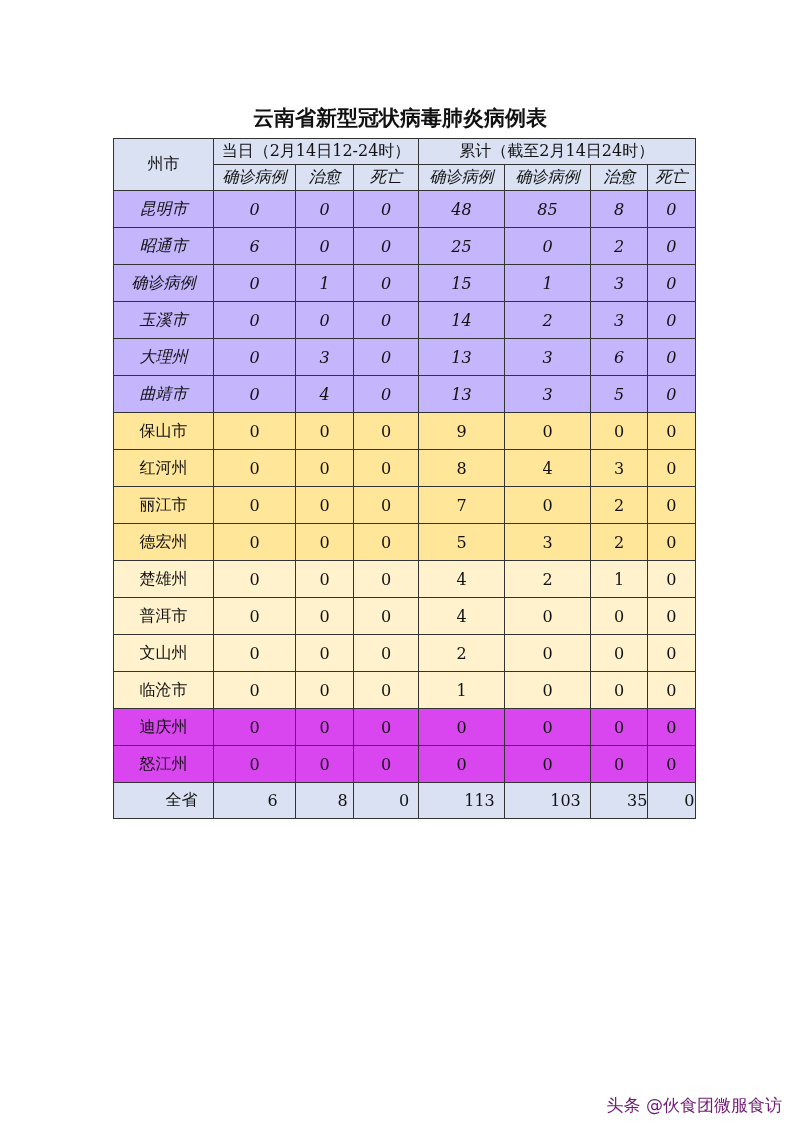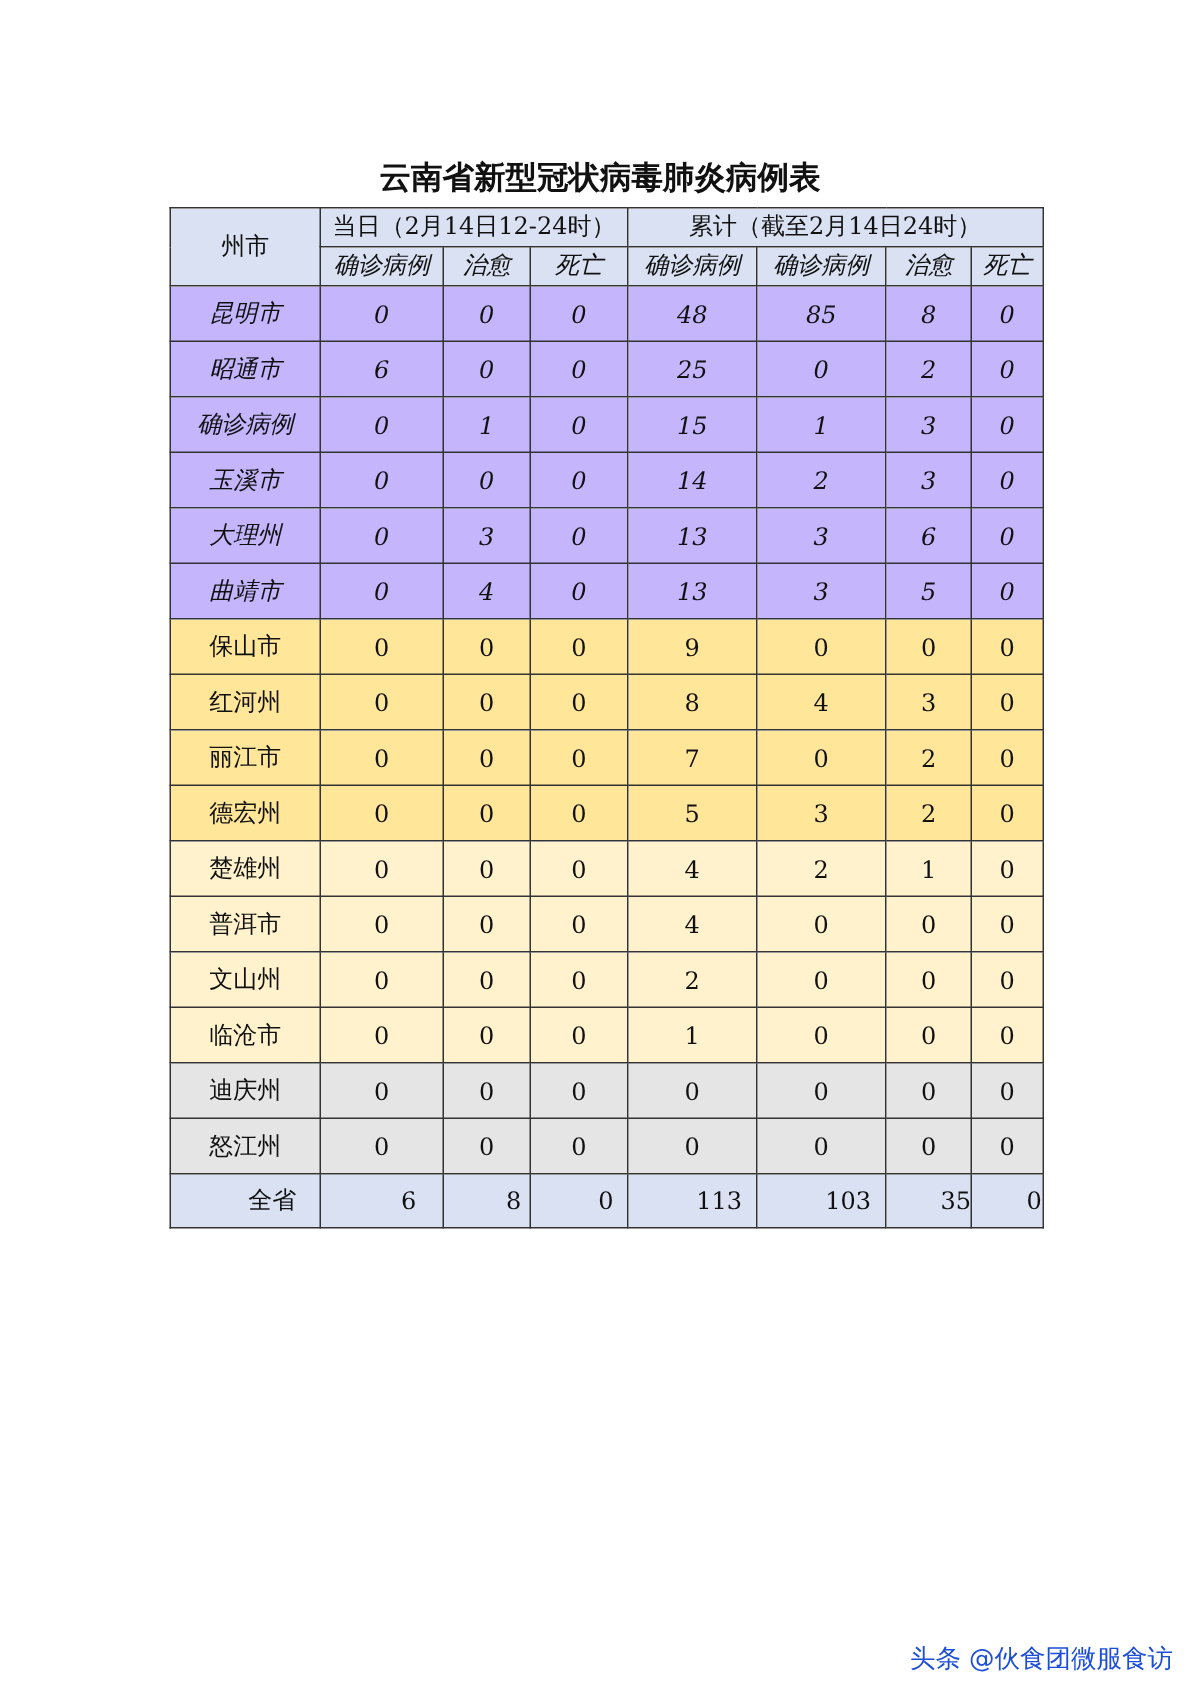--- a/index.html
+++ b/index.html
@@ -21,26 +21,26 @@
     border: 1px solid #333; text-align: center; vertical-align: middle;
     padding: 0; white-space: nowrap; overflow: hidden;
   }
   .hdr td { background: #d9e1f2; }
   .h1 td { height: 25px; }
   .h2 td { height: 25px; font-style: italic; }
   tr.row td { height: 36px; }
   tr.c-salmon td { background: #c4b5fd; font-style: italic; }
   tr.c-orange td { background: #ffe699; text-align: center; }
   tr.c-yellow td { background: #fff2cc; margin-left: 40px; }
-  tr.c-white td { background: #e5e5e5; }
+  tr.c-white td { background: #d946ef; }
   tr.c-total td { background: #d9e1f2; height: 35px; padding-left: 36px; }
   .watermark {
     position: absolute; right: 18px; bottom: 14px;
     font-family: "DejaVu Sans", "Liberation Sans", sans-serif;
-    font-size: 17px; color: #1d4ed8;
+    font-size: 17px; color: #701a75;
   }
 </style>
 </head>
 <body>
 
 <div class="title">云南省新型冠状病毒肺炎病例表</div>
 
 <table class="main">
   <colgroup>
     <col style="width:100px">

